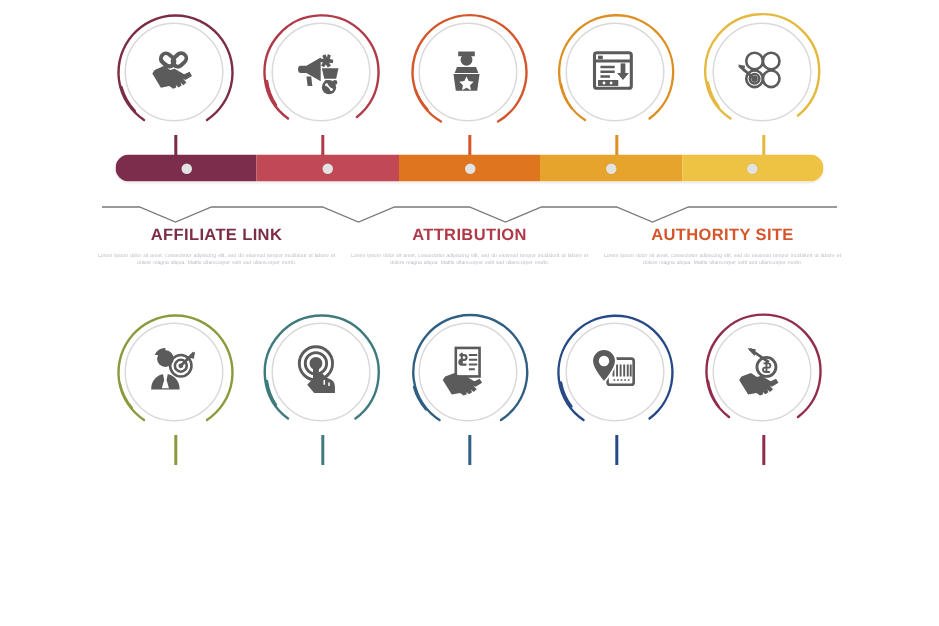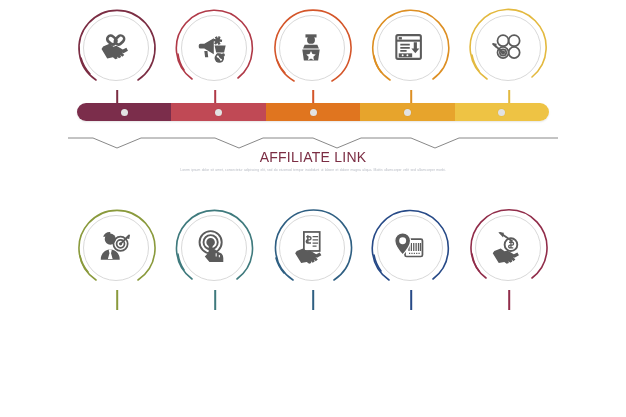--- a/index.html
+++ b/index.html
@@ -39,21 +39,21 @@
             background:#e2e2e2;box-shadow:0 0 0 .5px rgba(0,0,0,.05);}
 
   
   .zig{position:absolute;left:68px;width:490px;height:22px;}
   .zig-top{top:132px;}
 
   
   .captions{position:absolute;left:60px;width:506px;display:flex;}
   .cap-top{top:152px;}
   .cap-cell{flex:1 1 0;padding:0 4px;text-align:center;}
-  .cap-title{font-size:14px;font-weight:normal;letter-spacing:.25px;
+  .cap-title{font-size:11px;font-weight:bold;letter-spacing:.25px;
              line-height:11px;margin:0 0 5px 0;text-transform:uppercase;}
   .cap-body{font-size:3.4px;line-height:4.6px;color:#b8bcc4;
             margin:0;text-align:center;word-spacing:.4px;}
 </style>
 </head>
 <body>
 
 <div class="canvas">
 
   <div class="row row-top">
@@ -189,20 +189,28 @@
         </div>
     </div>
 
     <svg class="zig zig-top" viewBox="0 0 490 22">
       <path d="M0 6 L25 6 L49 16 L73 6 L147 6 L171 16 L195 6 L245 6 L269 16 L293 6 L343 6 L367 16 L391 6 L465 6 L490 6" fill="none" stroke="#7a7a7a" stroke-width="0.9"></path>
     </svg>
 
     <div class="captions cap-top">
       <div class="cap-cell">
         <p class="cap-title" style="color:#7b2d43">AFFILIATE LINK</p>
+        <p class="cap-body">Lorem ipsum dolor sit amet, consectetur adipiscing elit, sed do eiusmod tempor incididunt ut labore et dolore magna aliqua. Mattis ullamcorper velit sed ullamcorper morbi.</p>
+      </div>
+      <div class="cap-cell">
+        <p class="cap-title" style="color:#b03a48">ATTRIBUTION</p>
+        <p class="cap-body">Lorem ipsum dolor sit amet, consectetur adipiscing elit, sed do eiusmod tempor incididunt ut labore et dolore magna aliqua. Mattis ullamcorper velit sed ullamcorper morbi.</p>
+      </div>
+      <div class="cap-cell">
+        <p class="cap-title" style="color:#d4562a">AUTHORITY SITE</p>
         <p class="cap-body">Lorem ipsum dolor sit amet, consectetur adipiscing elit, sed do eiusmod tempor incididunt ut labore et dolore magna aliqua. Mattis ullamcorper velit sed ullamcorper morbi.</p>
       </div>
     </div>
   </div>
 
   <div class="row row-bottom">
 
     <div class="icons">
 
       <div class="icon-cell">

